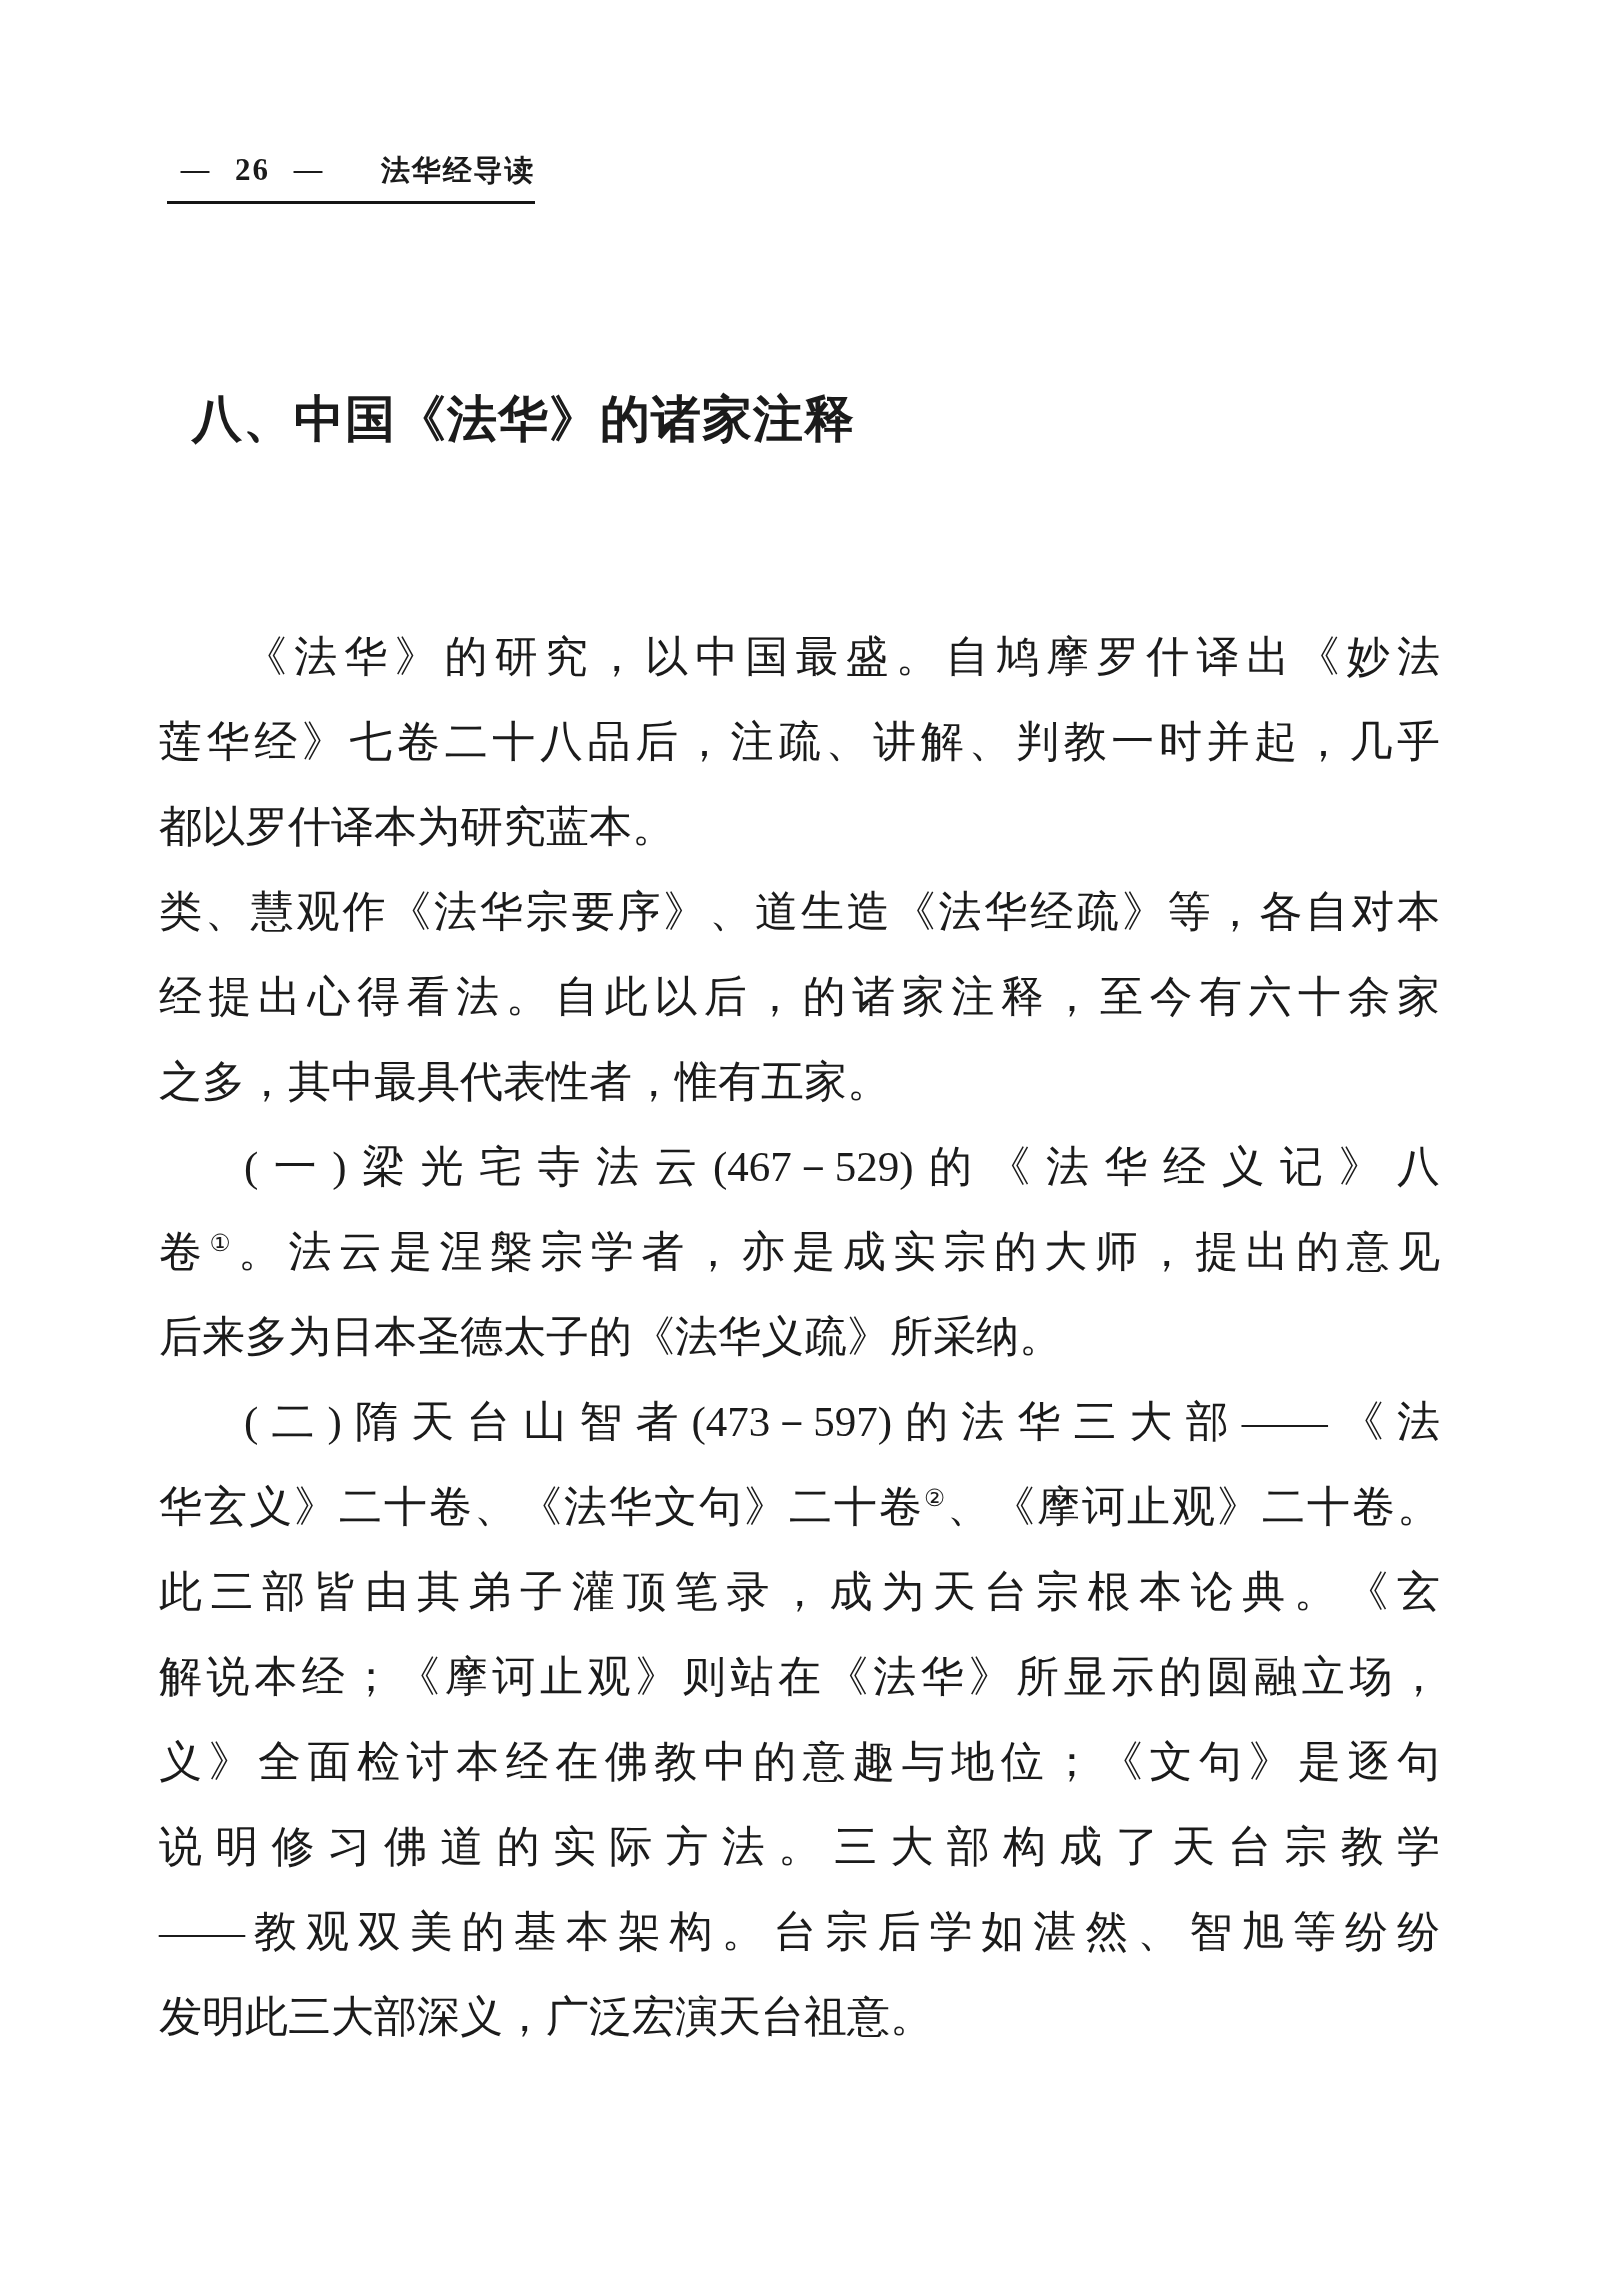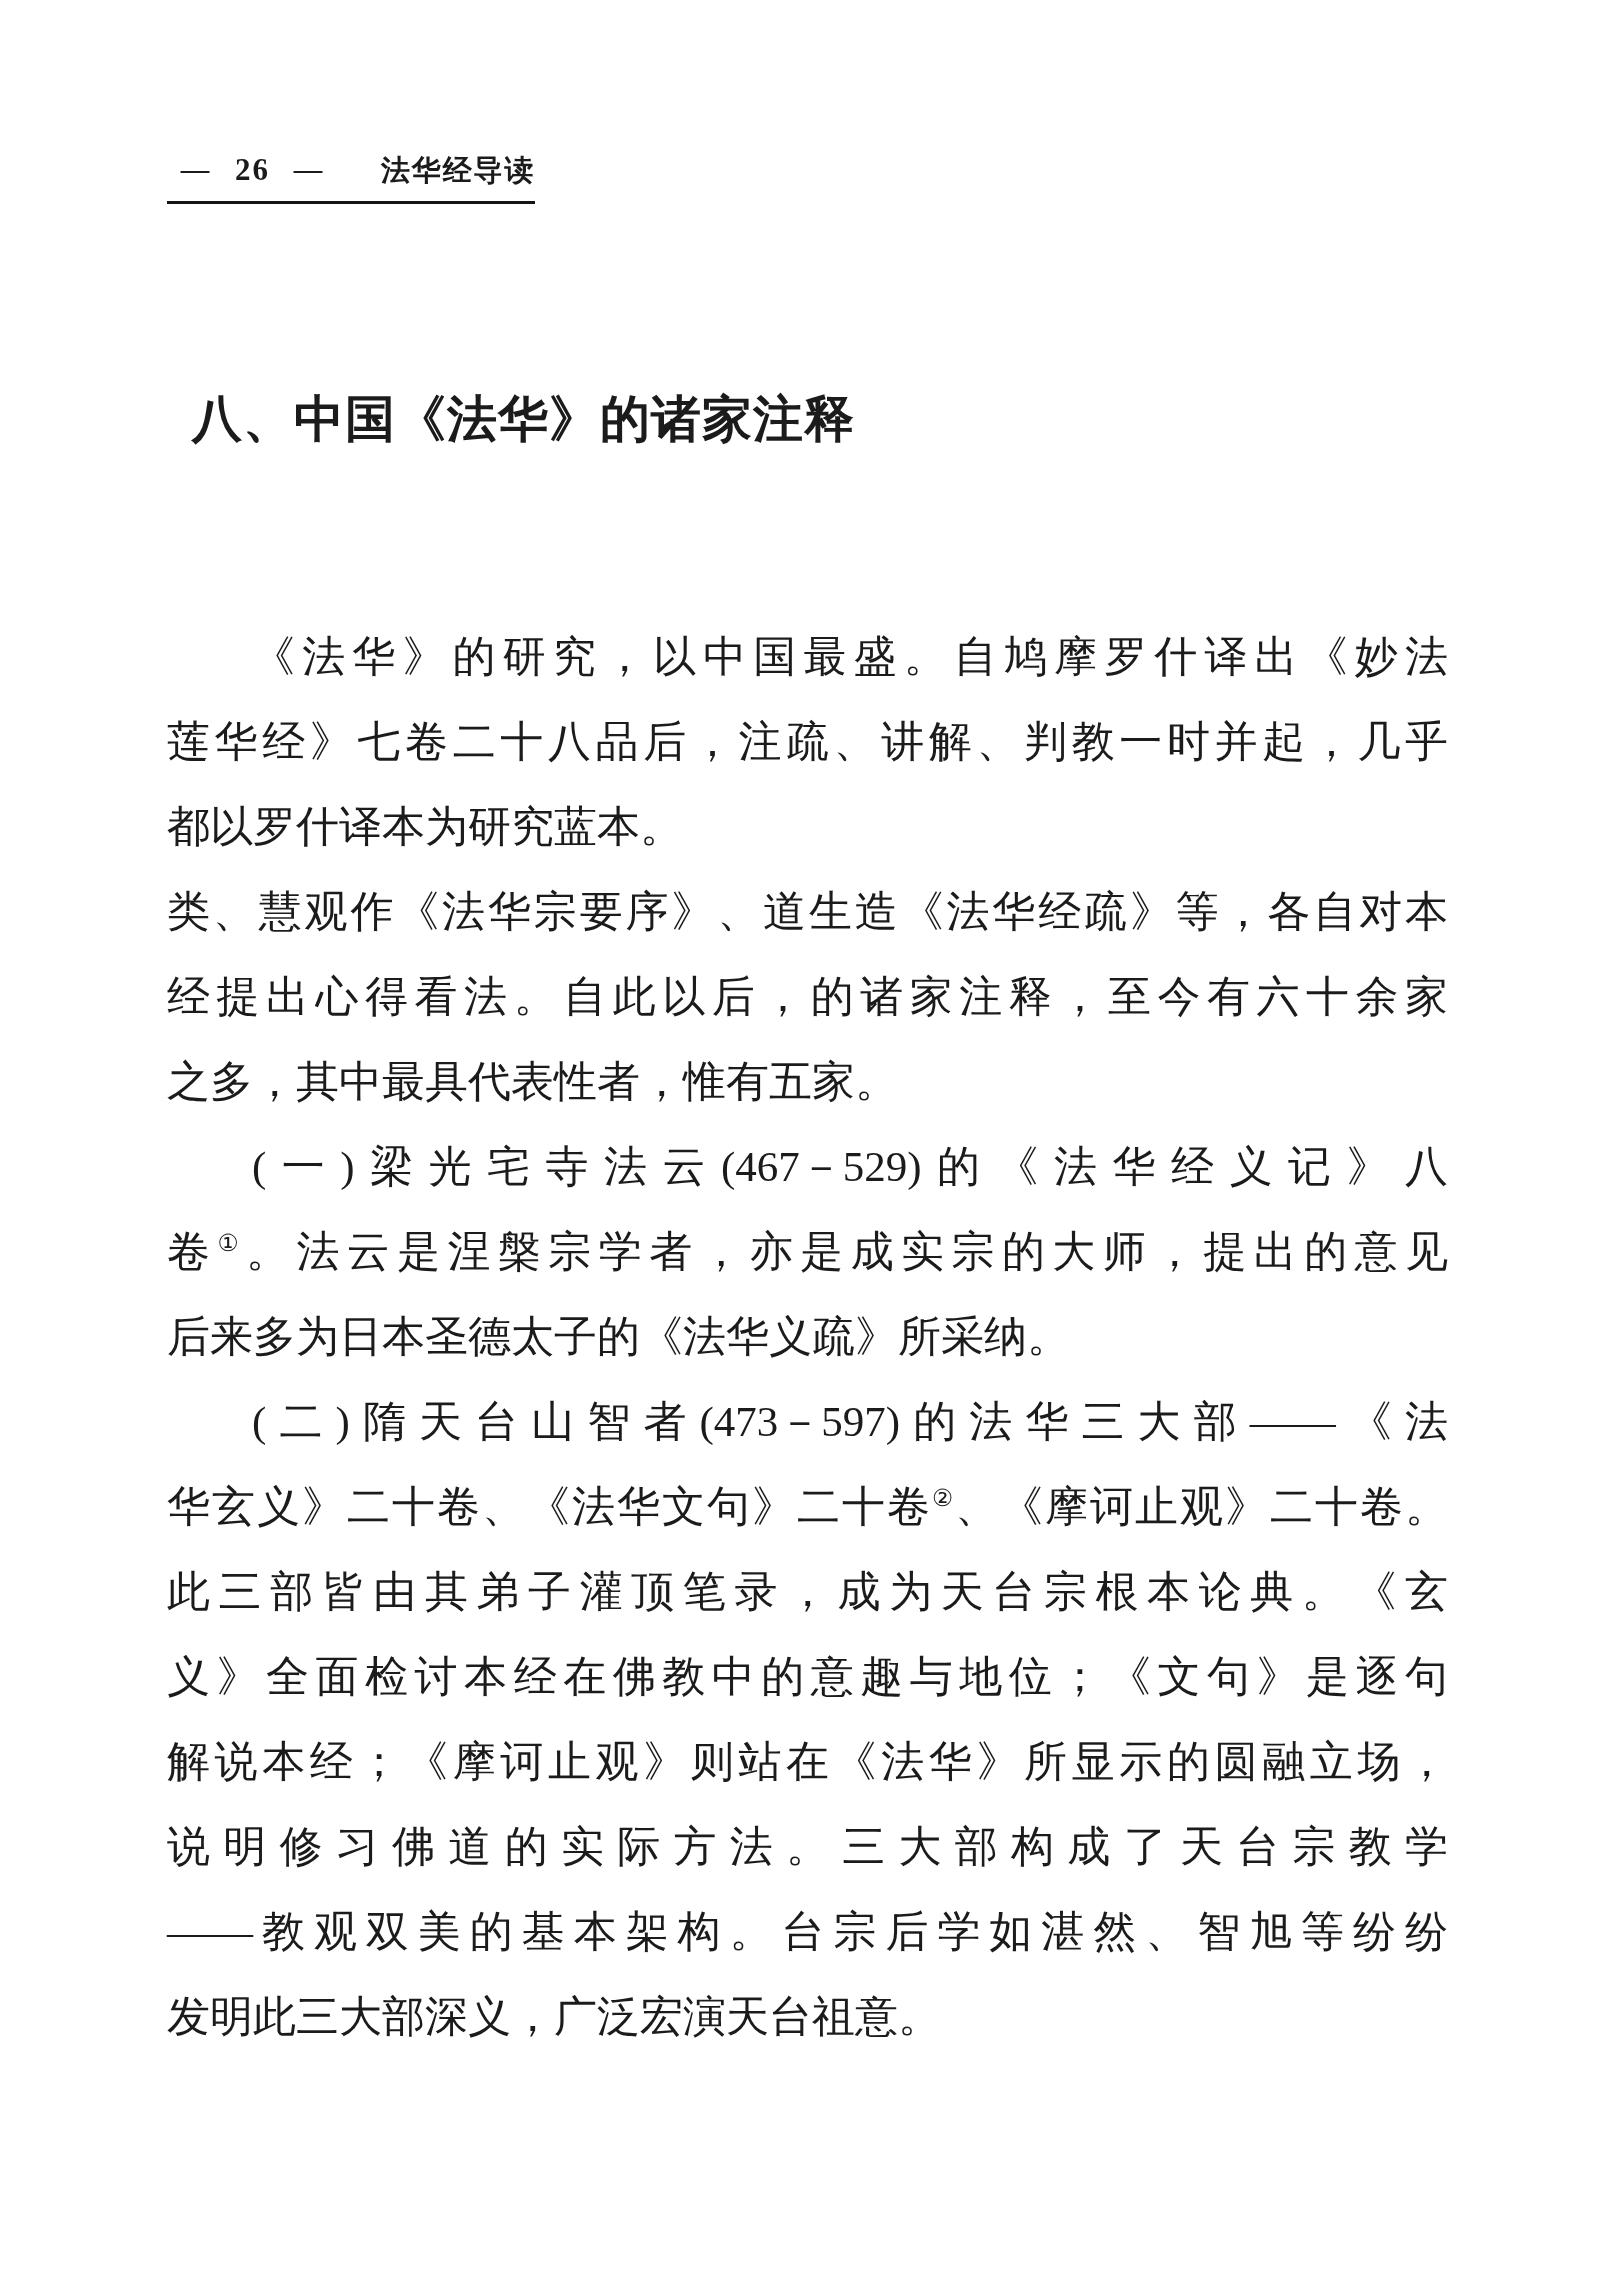--- a/index.html
+++ b/index.html
@@ -43,21 +43,21 @@
     font-family: "Liberation Sans", "DejaVu Sans", sans-serif;
     font-weight: 700;
     font-size: 50px;
     letter-spacing: 1px;
     white-space: nowrap;
   }
 
   
   .body-text {
     position: absolute;
-    left: 167px;
+    left: 159px;
     top: 614px;
     width: 1281px;
     font-size: 43px;
   }
   .body-text .line {
     height: 85px;
     line-height: 85px;
     white-space: nowrap;
   }
   .body-text .line.fill {
@@ -94,21 +94,21 @@
       <div class="line">都以罗什译本为研究蓝本。</div>
       <div class="line fill">类、慧观作《法华宗要序》、道生造《法华经疏》等，各自对本</div>
       <div class="line fill">经提出心得看法。自此以后，的诸家注释，至今有六十余家</div>
       <div class="line">之多，其中最具代表性者，惟有五家。</div>
       <div class="line indent fill">(一)梁光宅寺法云(467－529)的《法华经义记》八</div>
       <div class="line fill">卷<sup class="footnote">①</sup>。法云是涅槃宗学者，亦是成实宗的大师，提出的意见</div>
       <div class="line">后来多为日本圣德太子的《法华义疏》所采纳。</div>
       <div class="line indent fill">(二)隋天台山智者(473－597)的法华三大部——《法</div>
       <div class="line fill">华玄义》二十卷、《法华文句》二十卷<sup class="footnote">②</sup>、《摩诃止观》二十卷。</div>
       <div class="line fill">此三部皆由其弟子灌顶笔录，成为天台宗根本论典。《玄</div>
+      <div class="line fill">解说本经；《摩诃止观》则站在《法华》所显示的圆融立场，</div>
       <div class="line fill">义》全面检讨本经在佛教中的意趣与地位；《文句》是逐句</div>
-      <div class="line fill">解说本经；《摩诃止观》则站在《法华》所显示的圆融立场，</div>
       <div class="line fill">说明修习佛道的实际方法。三大部构成了天台宗教学</div>
       <div class="line fill">——教观双美的基本架构。台宗后学如湛然、智旭等纷纷</div>
       <div class="line">发明此三大部深义，广泛宏演天台祖意。</div>
     </main>
 
 </div>
 
 
 </body></html>

